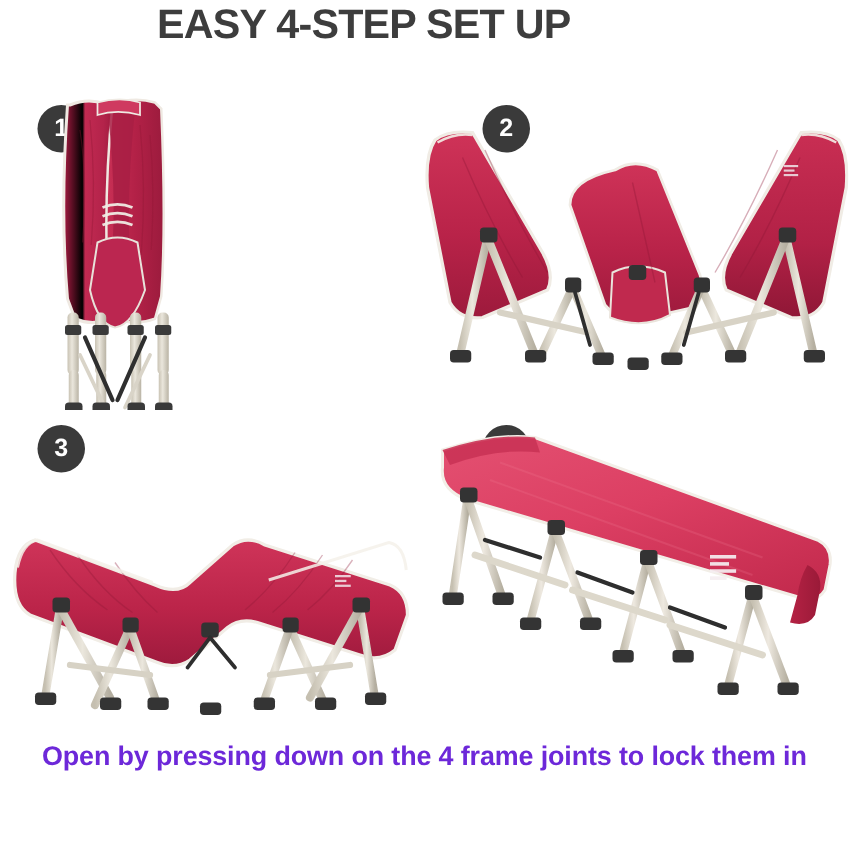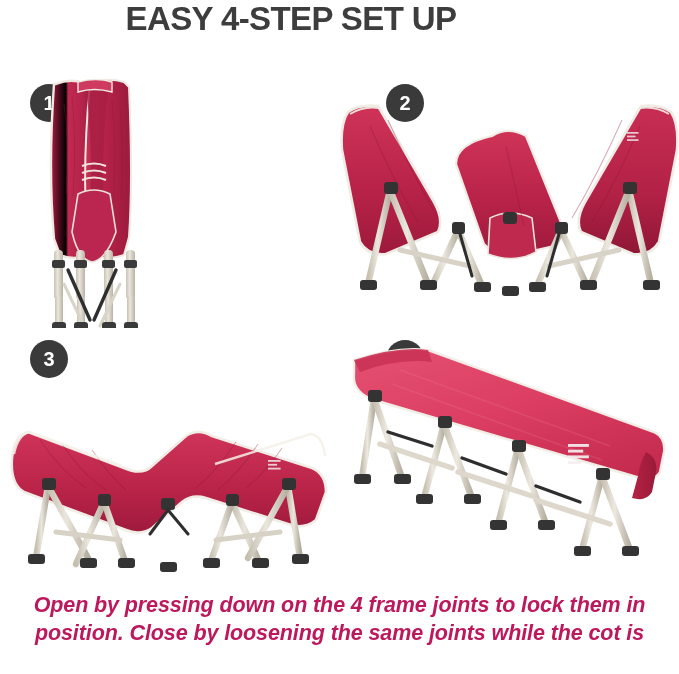--- a/index.html
+++ b/index.html
@@ -77,24 +77,23 @@
   
   .caption {
     position: absolute;
     left: 4px;
     top: 592px;
     width: 671px;
     text-align: center;
     font-family: "Liberation Sans", sans-serif;
     font-size: 21.5px;
     font-weight: bold;
-    color: #be185d;
+    color: #6d28d9;
     line-height: 27.5px;
     letter-spacing: -0.1px;
-    font-style: italic;
   }
   .caption div { white-space: nowrap; }
 </style>
 </head>
 <body>
 
 <div class="title">EASY 4-STEP SET UP</div>
 
 <div class="steps">
 
@@ -426,14 +425,13 @@
           <rect x="282" y="218" width="17" height="10" rx="3"></rect>
         </g>
       </svg>
     </div>
   </div>
 
 </div>
 
 <div class="caption">
   <div>Open by pressing down on the 4 frame joints to lock them in</div>
-  <div>position. Close by loosening the same joints while the cot is</div>
 </div>
 
 </body></html>

